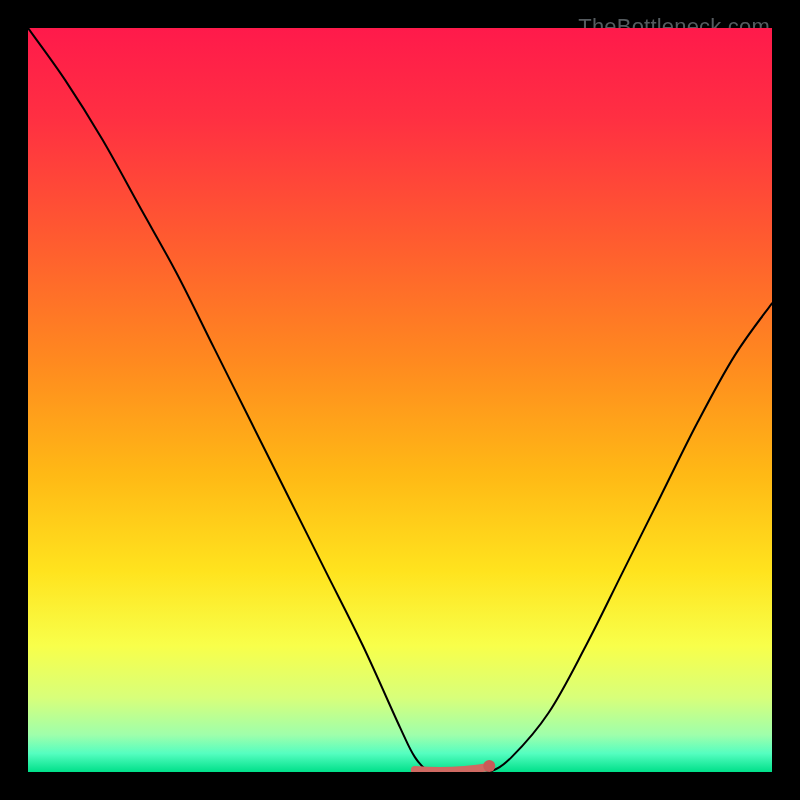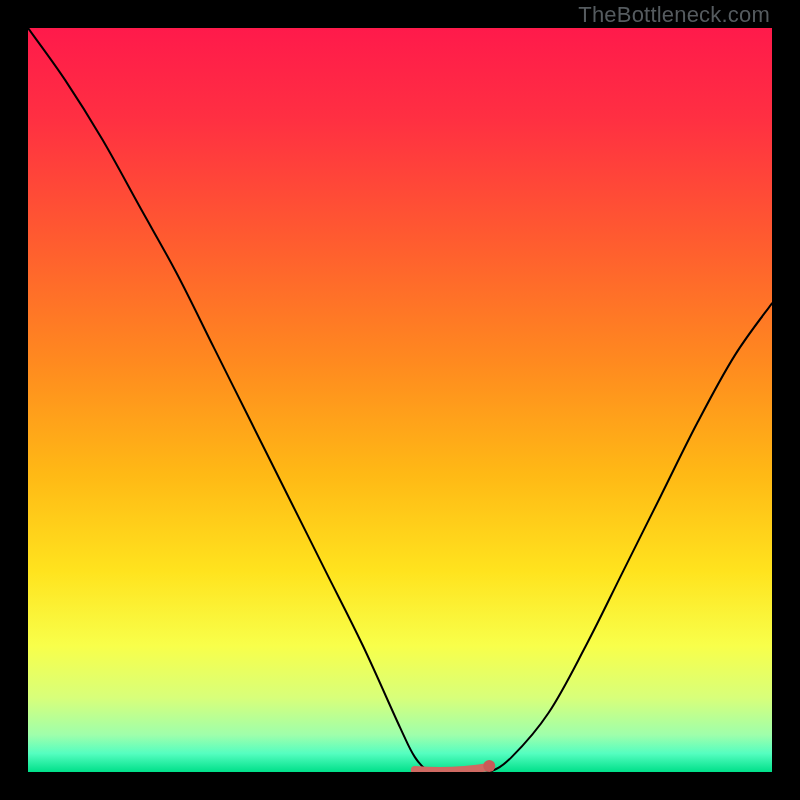--- a/index.html
+++ b/index.html
@@ -31,21 +31,21 @@
   }
   .curve-svg {
     position: absolute;
     inset: 0;
     width: 100%;
     height: 100%;
     pointer-events: none;
   }
   .watermark {
     position: absolute;
-    top: 2px;
+    top: 14px;
     right: 30px;
     color: #555b5f;
     font-size: 22px;
     font-weight: 500;
     letter-spacing: 0.2px;
     user-select: none;
   }
 </style>
 </head>
 <body>

